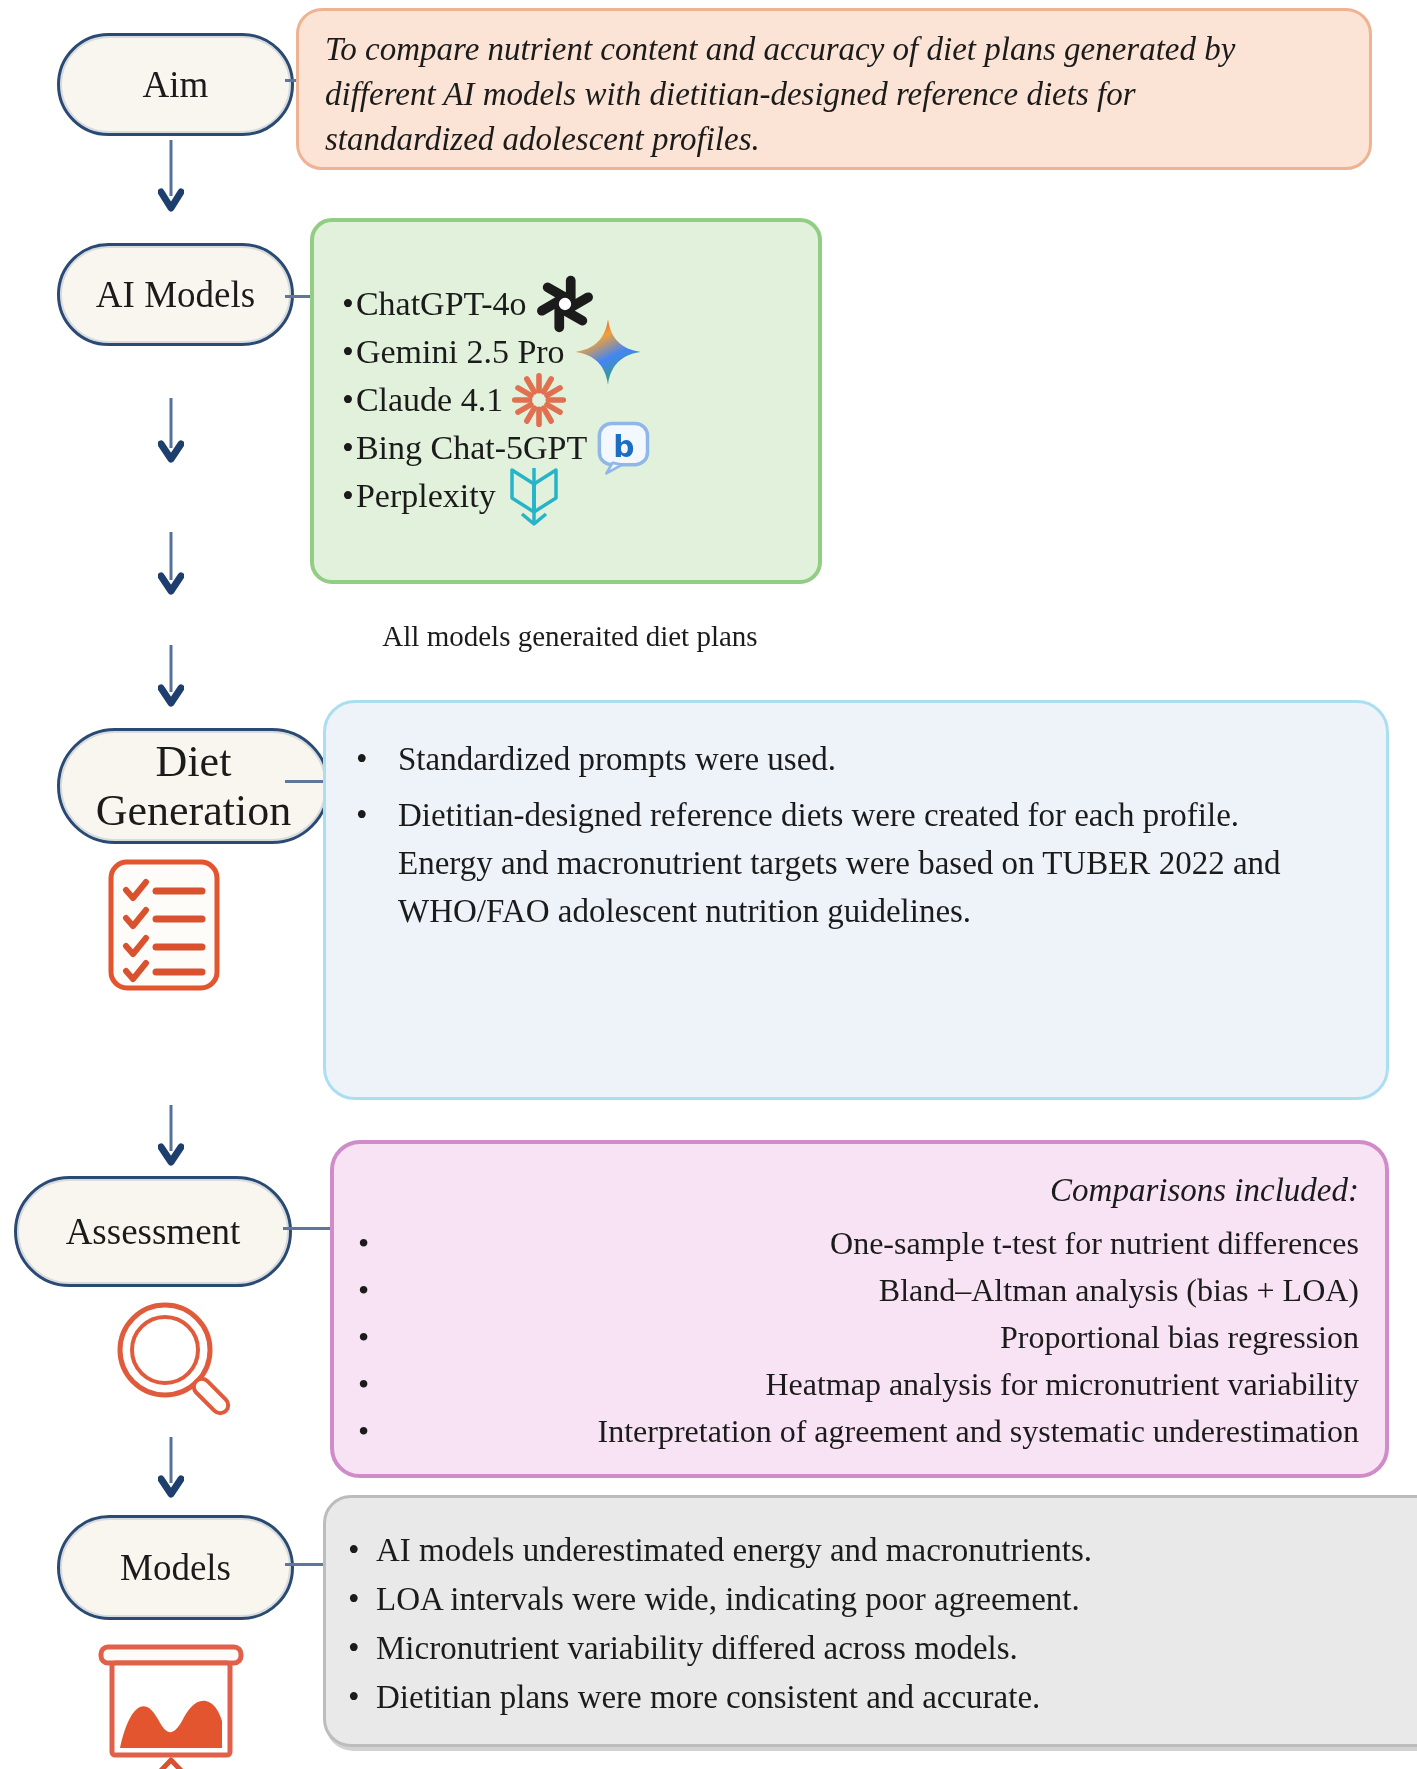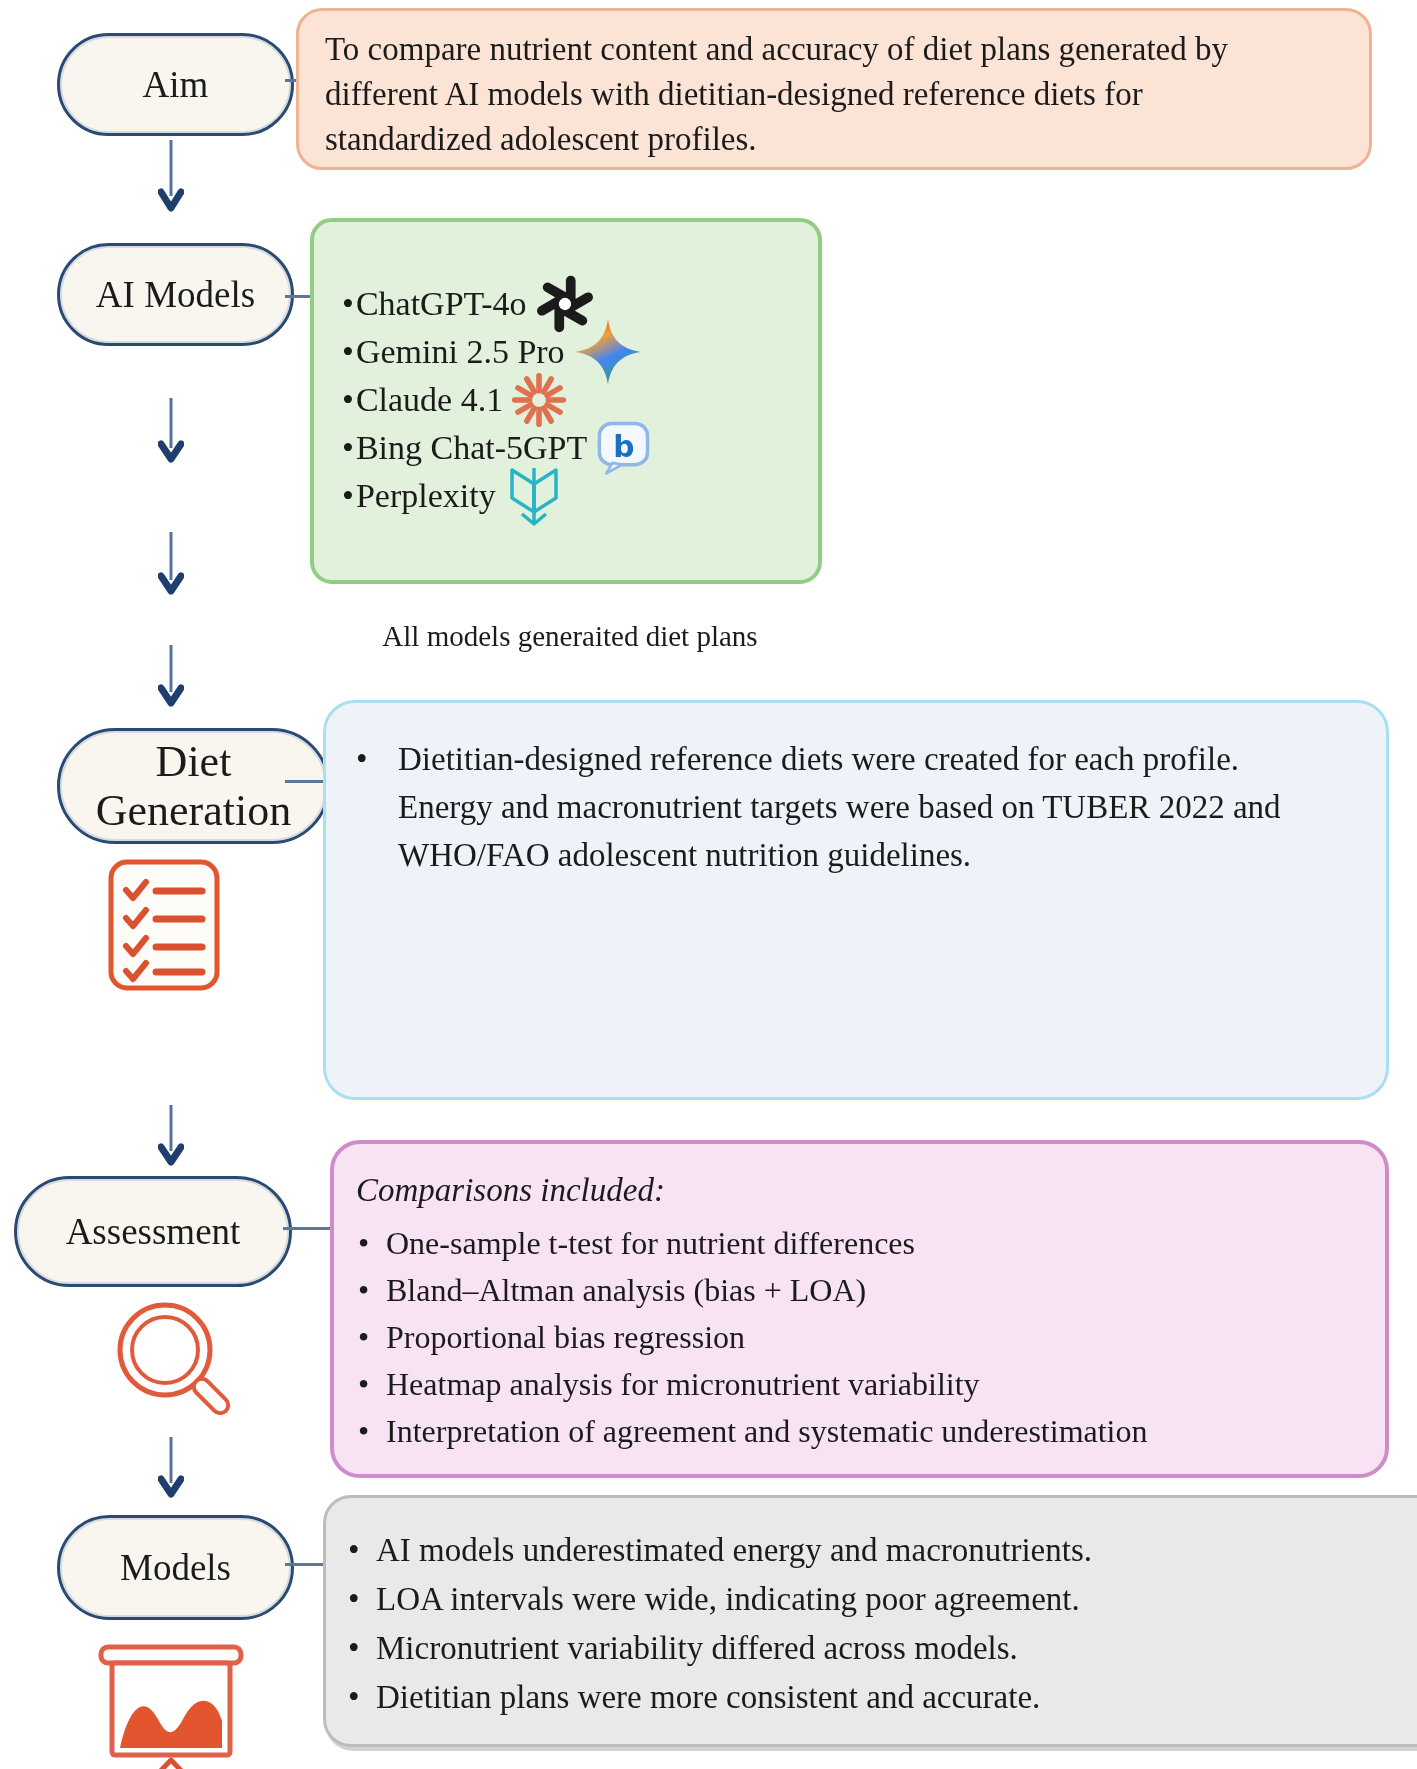--- a/index.html
+++ b/index.html
@@ -9,32 +9,32 @@
   }
   
   .pill{
     position:absolute;display:flex;align-items:center;justify-content:center;
     background:#f8f6ef;border:3px solid #2a4a74;border-radius:60px;
     box-shadow:inset 0 0 0 2px rgba(130,150,178,.28);
     font-size:37px;text-align:center;line-height:1.12;
   }
   
   .cbox{position:absolute;box-sizing:border-box;border-radius:26px;}
-  .box-aim{left:296px;top:8px;width:1076px;height:162px;background:#fbe4d5;border:3px solid #efb292;padding:16px 28px 0 26px;}
+  .box-aim{left:296px;top:8px;width:1076px;height:162px;background:#fbe4d5;border:3px solid #efb292;padding:16px 28px 0 26px;font-style:italic;}
   .box-aim .txt{font-size:33px;line-height:45px;max-width:985px;}
   .box-models{left:310px;top:218px;width:512px;height:366px;background:#e2f1db;border:4px solid #92cd84;border-radius:22px;padding:58px 10px 0 28px;}
   .model-row{display:flex;align-items:center;height:48px;font-size:34px;white-space:nowrap;}
   .model-row .nm::before{content:"•";margin-right:2px;}
   .model-row .lg{margin-left:8px;display:flex;align-items:center;}
   .caption{position:absolute;left:330px;top:620px;width:480px;text-align:center;font-size:29px;}
   .box-diet{left:323px;top:700px;width:1066px;height:400px;background:#eef2f9;border:3px solid #aadff0;border-radius:32px;padding:32px 34px 0 28px;}
   .box-diet ul,.box-assess ul,.box-results ul{list-style:none;margin:0;padding:0;}
   .box-diet li{position:relative;padding-left:44px;font-size:33px;line-height:48px;margin-bottom:8px;max-width:940px;}
   .box-diet li::before{content:"•";position:absolute;left:2px;}
-  .box-assess{left:330px;top:1140px;width:1059px;height:338px;background:#f8e3f5;border:4px solid #d08cc9;border-radius:30px;padding:24px 26px 0 22px;}
+  .box-assess{left:330px;top:1140px;width:1059px;height:338px;background:#f8e3f5;border:4px solid #d08cc9;border-radius:30px;padding:24px 26px 0 22px;text-align:right;}
   .box-assess .hd{font-style:italic;font-size:33px;line-height:44px;margin-bottom:8px;}
   .box-assess li{position:relative;padding-left:30px;font-size:32px;line-height:47px;}
   .box-assess li::before{content:"•";position:absolute;left:2px;}
   .box-results{left:323px;top:1495px;width:1170px;height:252px;background:#e9e9e9;border:3px solid #bcbcbc;border-radius:28px;padding:28px 26px 0 20px;box-shadow:2px 4px 0 #d2d2d2;}
   .box-results li{position:relative;padding-left:30px;font-size:33px;line-height:49px;}
   .box-results li::before{content:"•";position:absolute;left:2px;}
   
   .connector{position:absolute;height:3px;background:#5d7699;}
   .v-arrow{position:absolute;width:26px;}
   
@@ -172,20 +172,21 @@
             <path d="M-12,18 L0,28 L12,18"></path>
           </g>
         </svg>
       </span>
     </div>
   </div>
   <div class="caption">All models generaited diet plans</div>
 
   <div class="cbox box-diet">
     <ul>
+      <li>Standardized prompts were used.</li>
       <li>Dietitian-designed reference diets were created for each profile. Energy and macronutrient targets were based on TUBER 2022 and WHO/FAO adolescent nutrition guidelines.</li>
     </ul>
   </div>
 
   <svg class="icon-abs" style="left:106px;top:858px;" width="116" height="134" viewBox="0 0 116 134">
     <rect x="5" y="4" width="106" height="126" rx="16" fill="#fdfcf9" stroke="#e2552f" stroke-width="5"></rect>
     <g stroke="#d9512f" stroke-width="6" fill="none" stroke-linecap="round" stroke-linejoin="round">
       <polyline points="20,32 27,40 40,24"></polyline>
         <line x1="50" y1="33" x2="96" y2="33" stroke-width="7"></line>
       <polyline points="20,60 27,68 40,52"></polyline>

